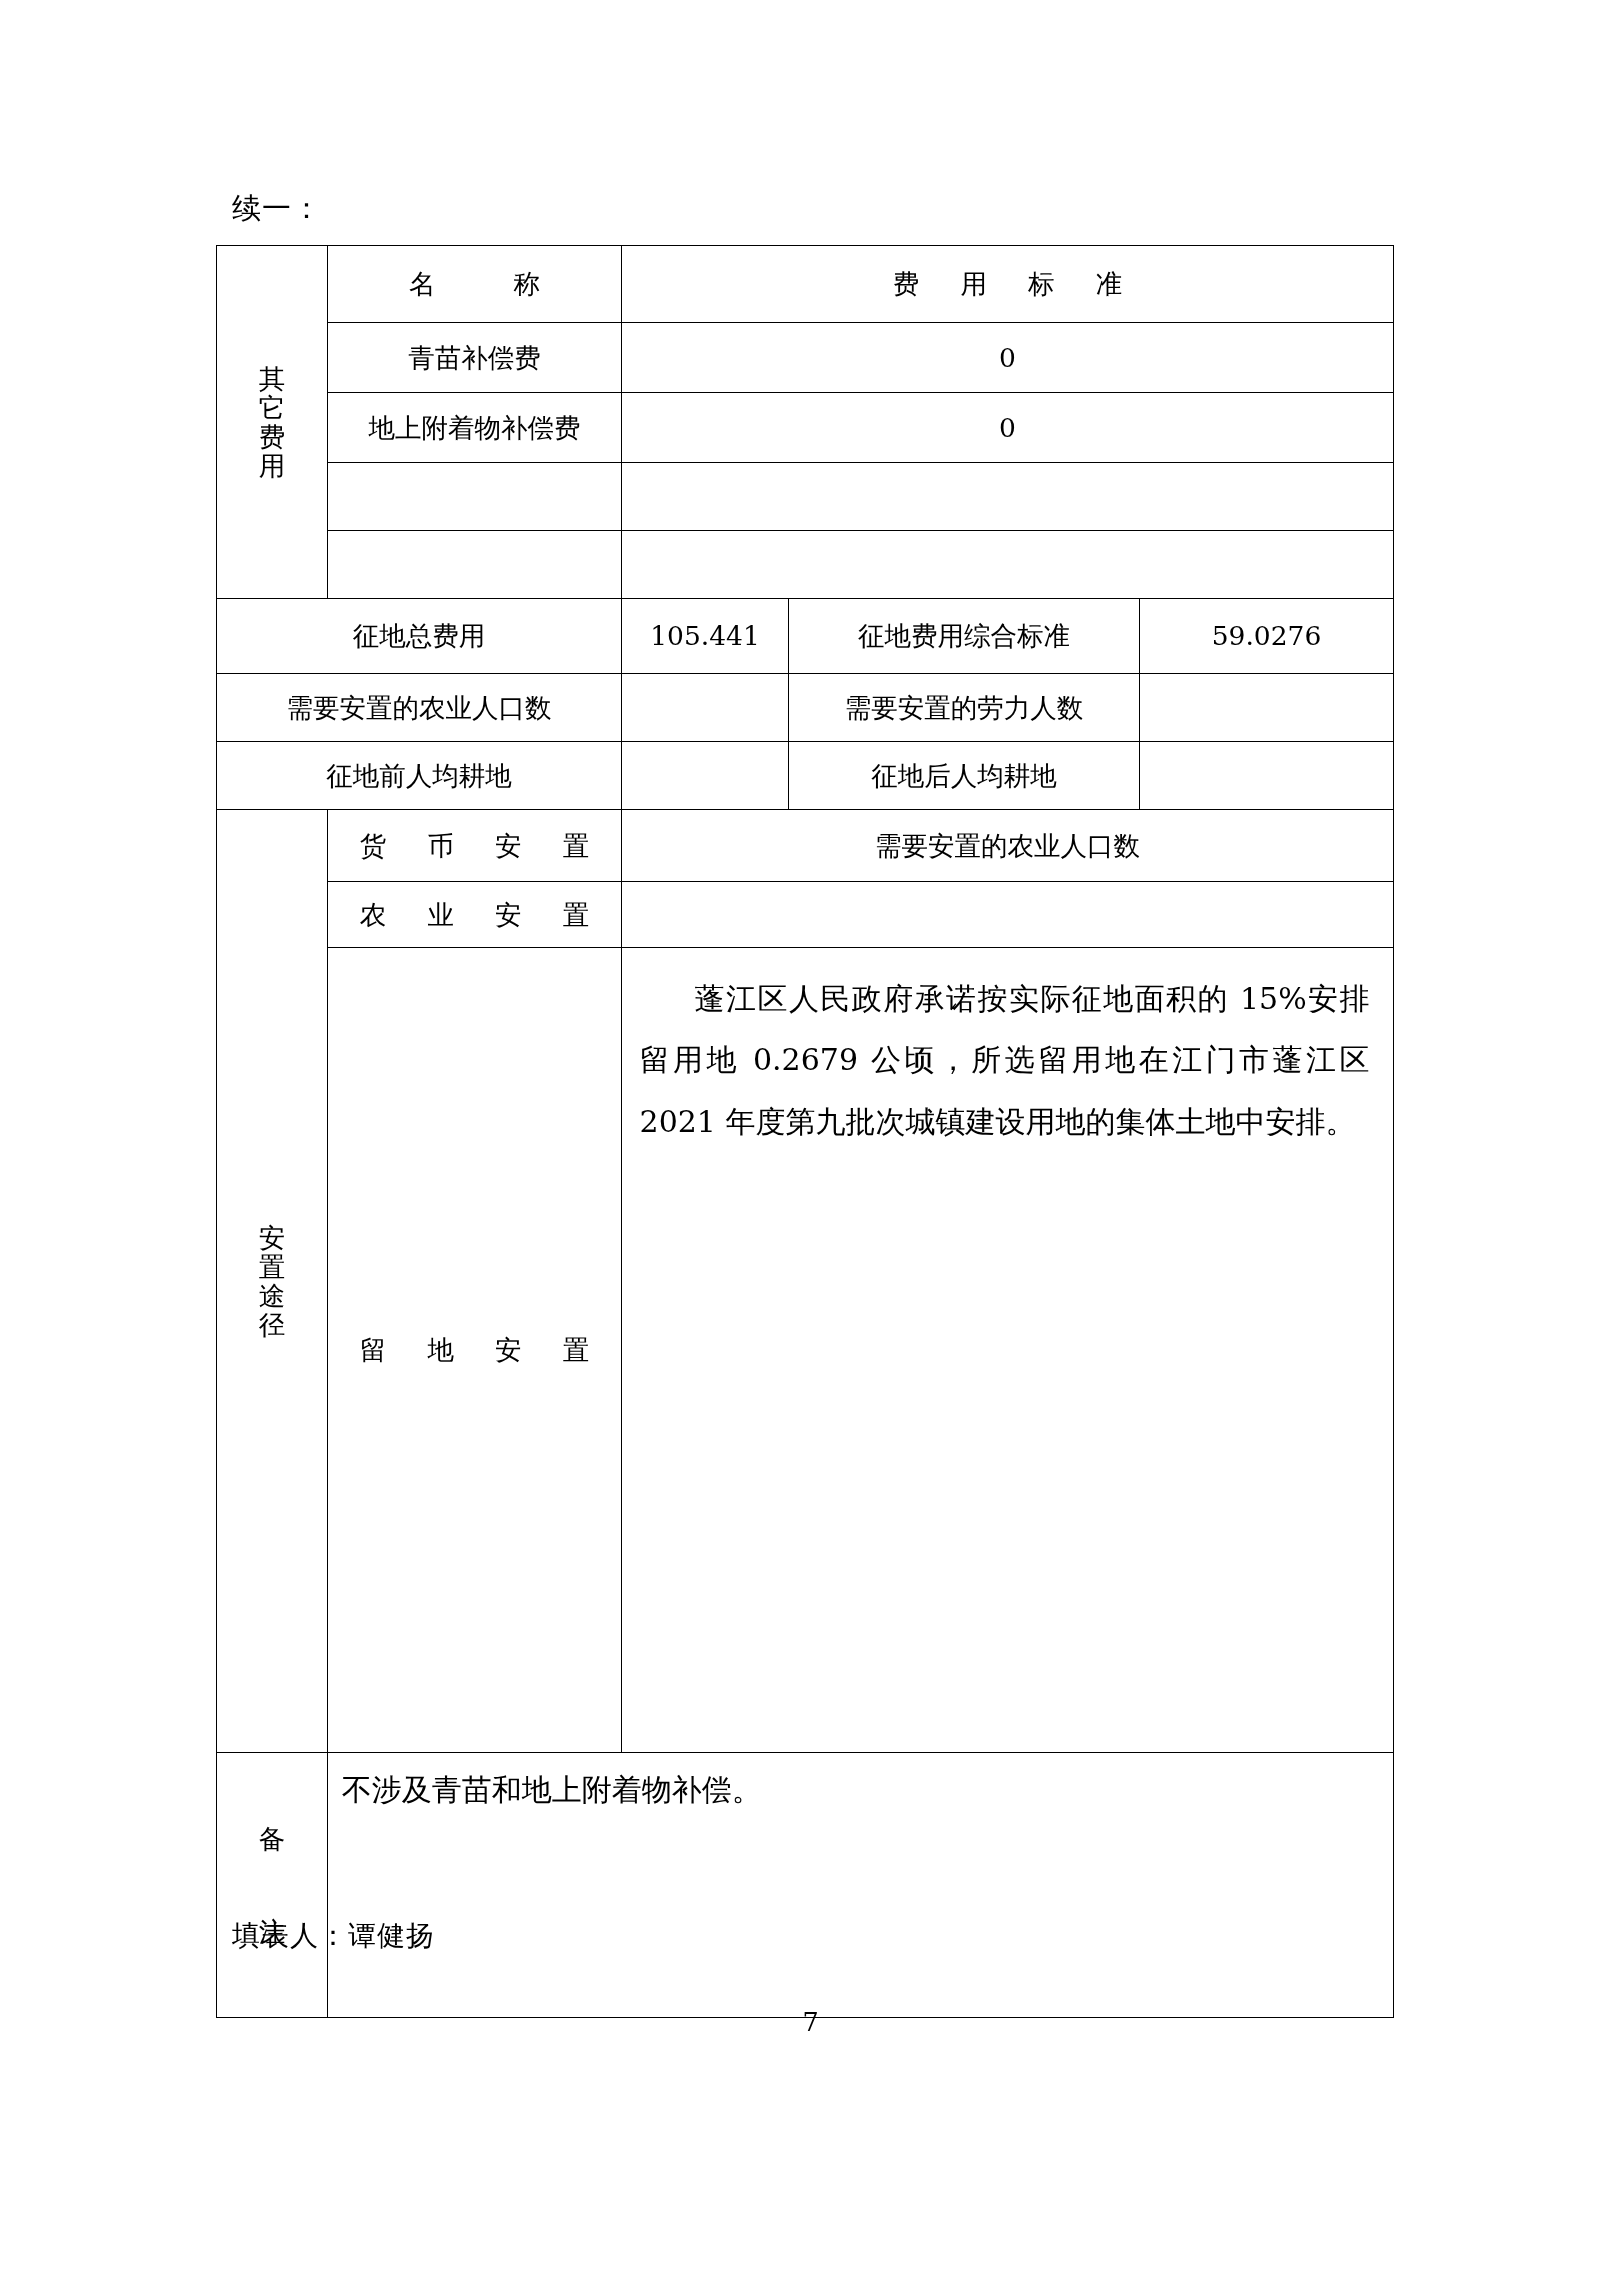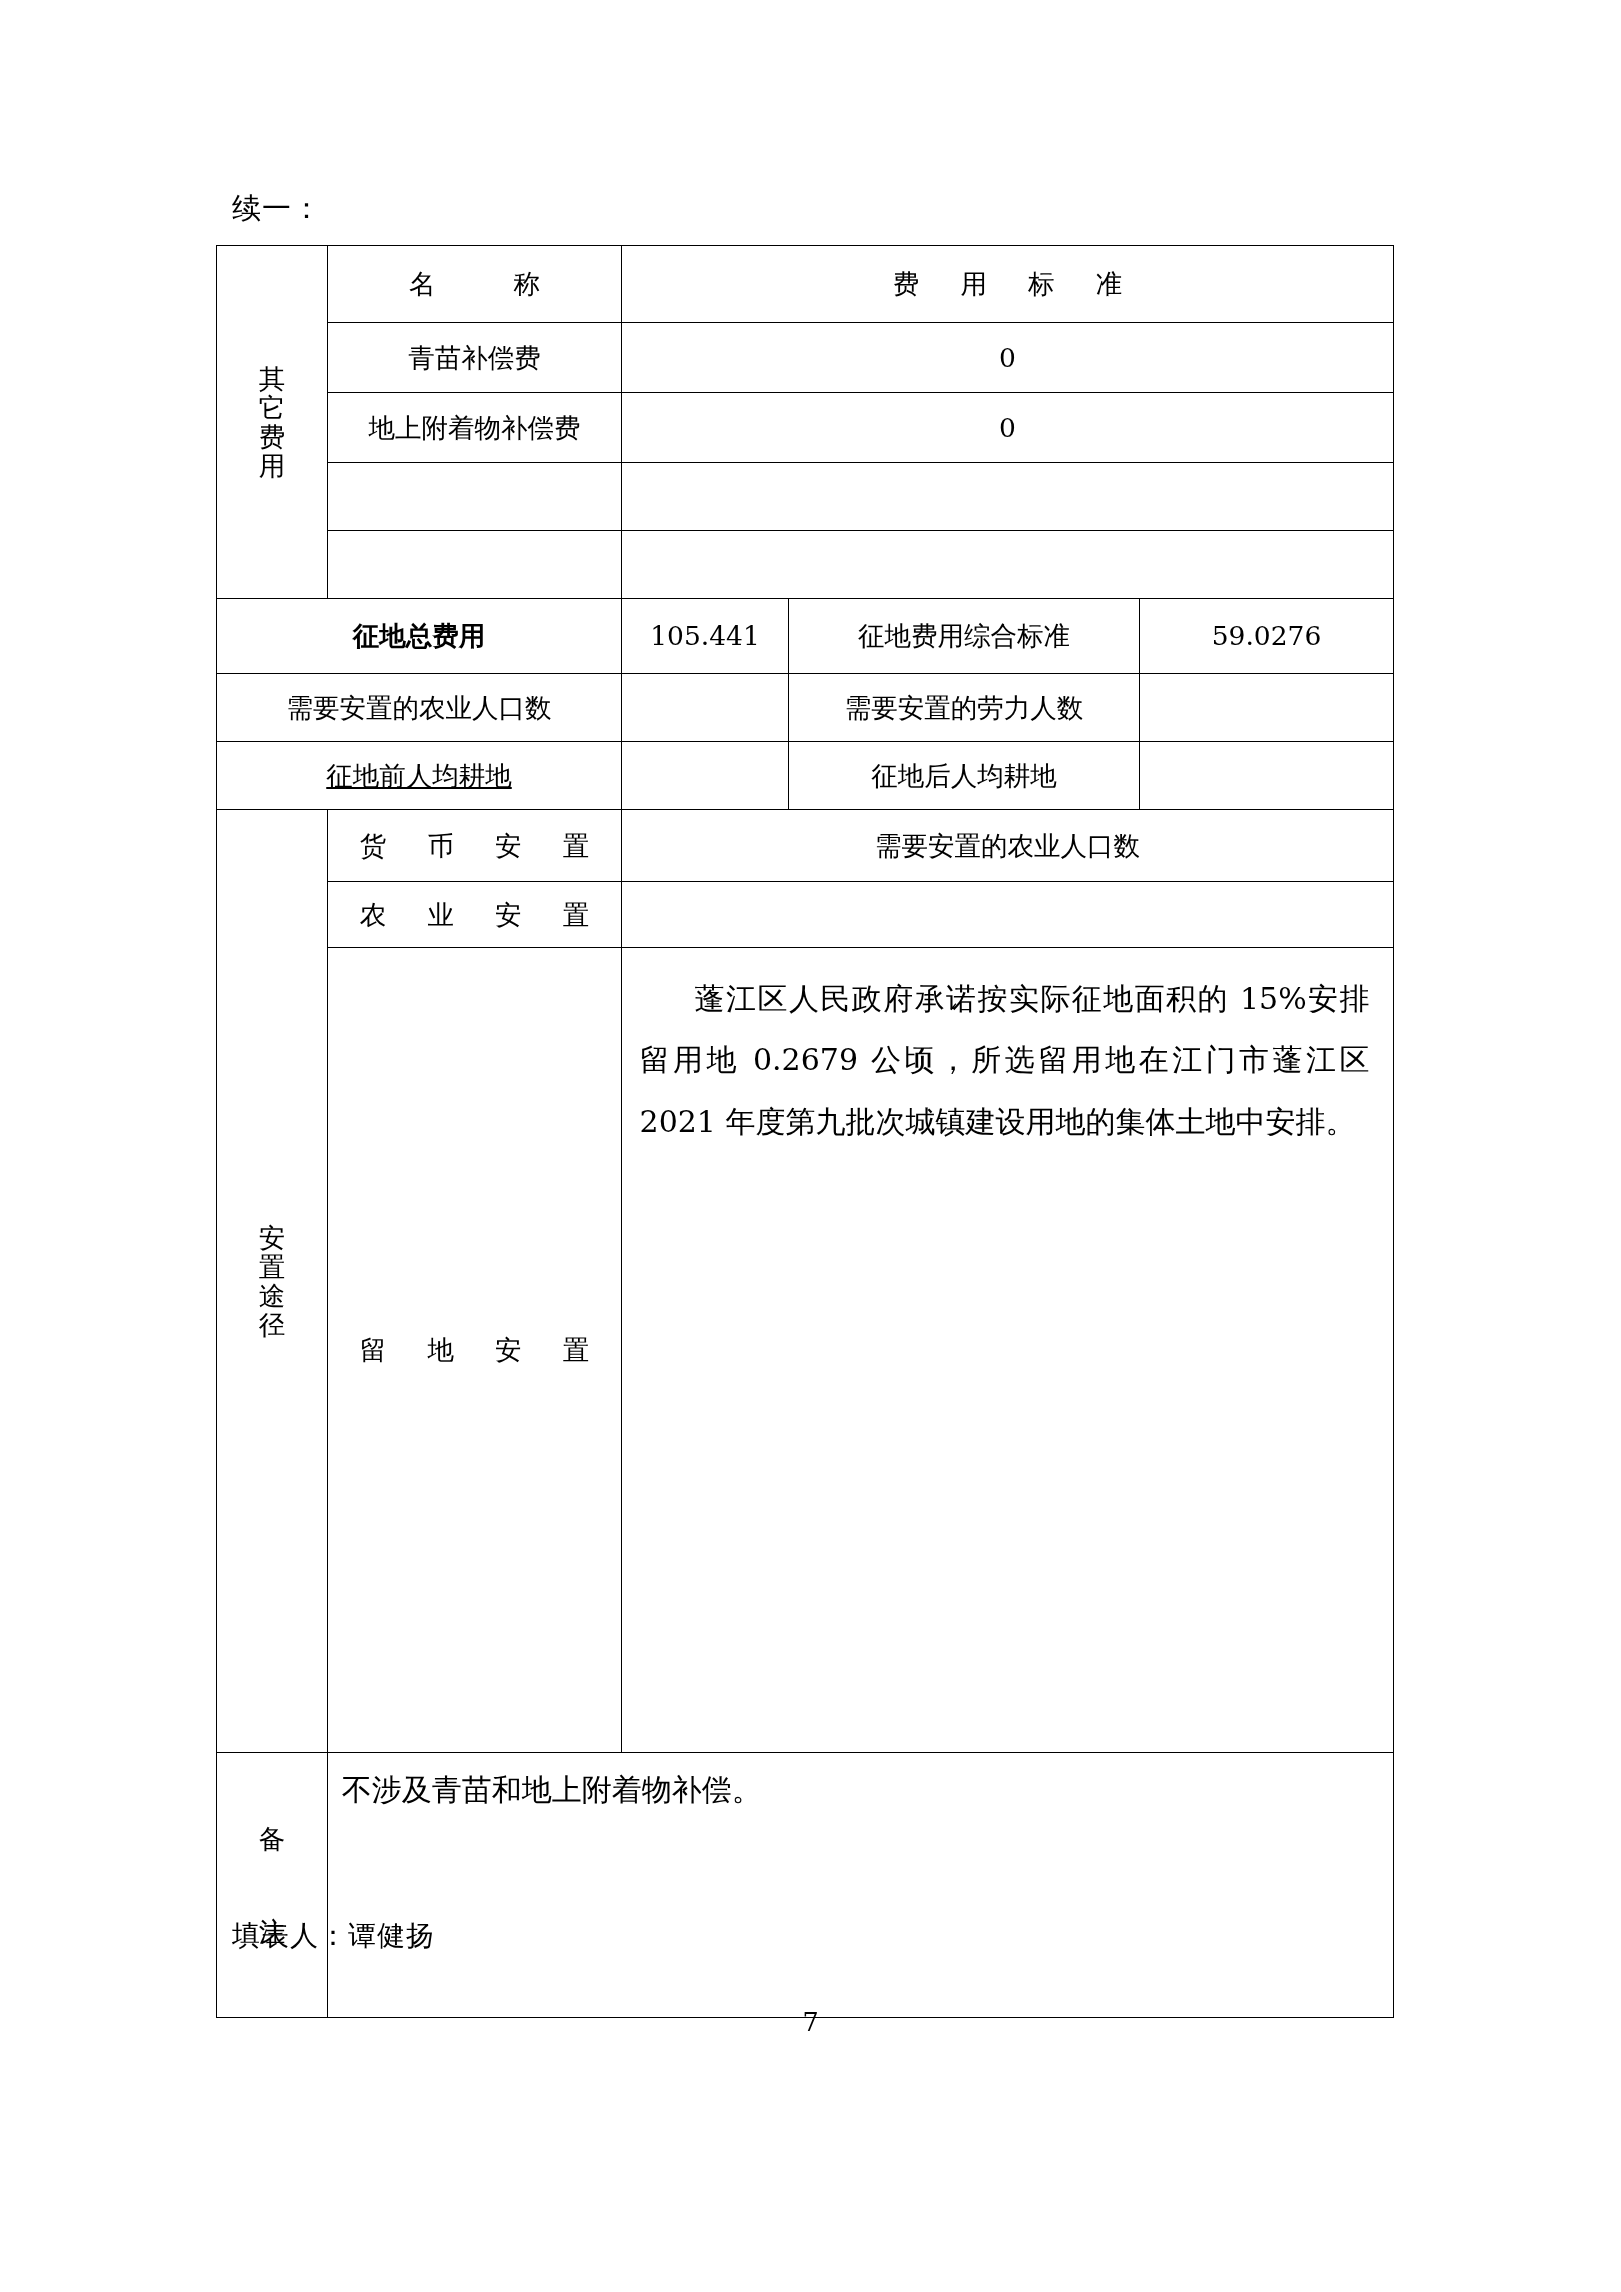--- a/index.html
+++ b/index.html
@@ -169,35 +169,35 @@
         <td style="height:67px;"></td>
         <td colspan="3"></td>
       </tr>
 
       <tr>
         <td style="height:67px;"></td>
         <td colspan="3"></td>
       </tr>
 
       <tr>
-        <td colspan="2" style="height:74px;font-weight:bold;">征地总费用</td>
+        <td colspan="2" style="height:74px;">征地总费用</td>
         <td>105.441</td>
         <td>征地费用综合标准</td>
         <td>59.0276</td>
       </tr>
 
       <tr>
         <td colspan="2" style="height:67px;margin-left:7px;">需要安置的农业人口数</td>
         <td></td>
         <td>需要安置的劳力人数</td>
         <td></td>
       </tr>
 
       <tr>
-        <td colspan="2" style="height:67px;text-decoration:underline;">征地前人均耕地</td>
+        <td colspan="2" style="height:67px;">征地前人均耕地</td>
         <td></td>
         <td>征地后人均耕地</td>
         <td></td>
       </tr>
 
       <tr>
         <td class="vlabel" rowspan="3">
           <div class="vstack" style="padding:17.6px 0;">
             <span>安</span>
             <span>置</span>

